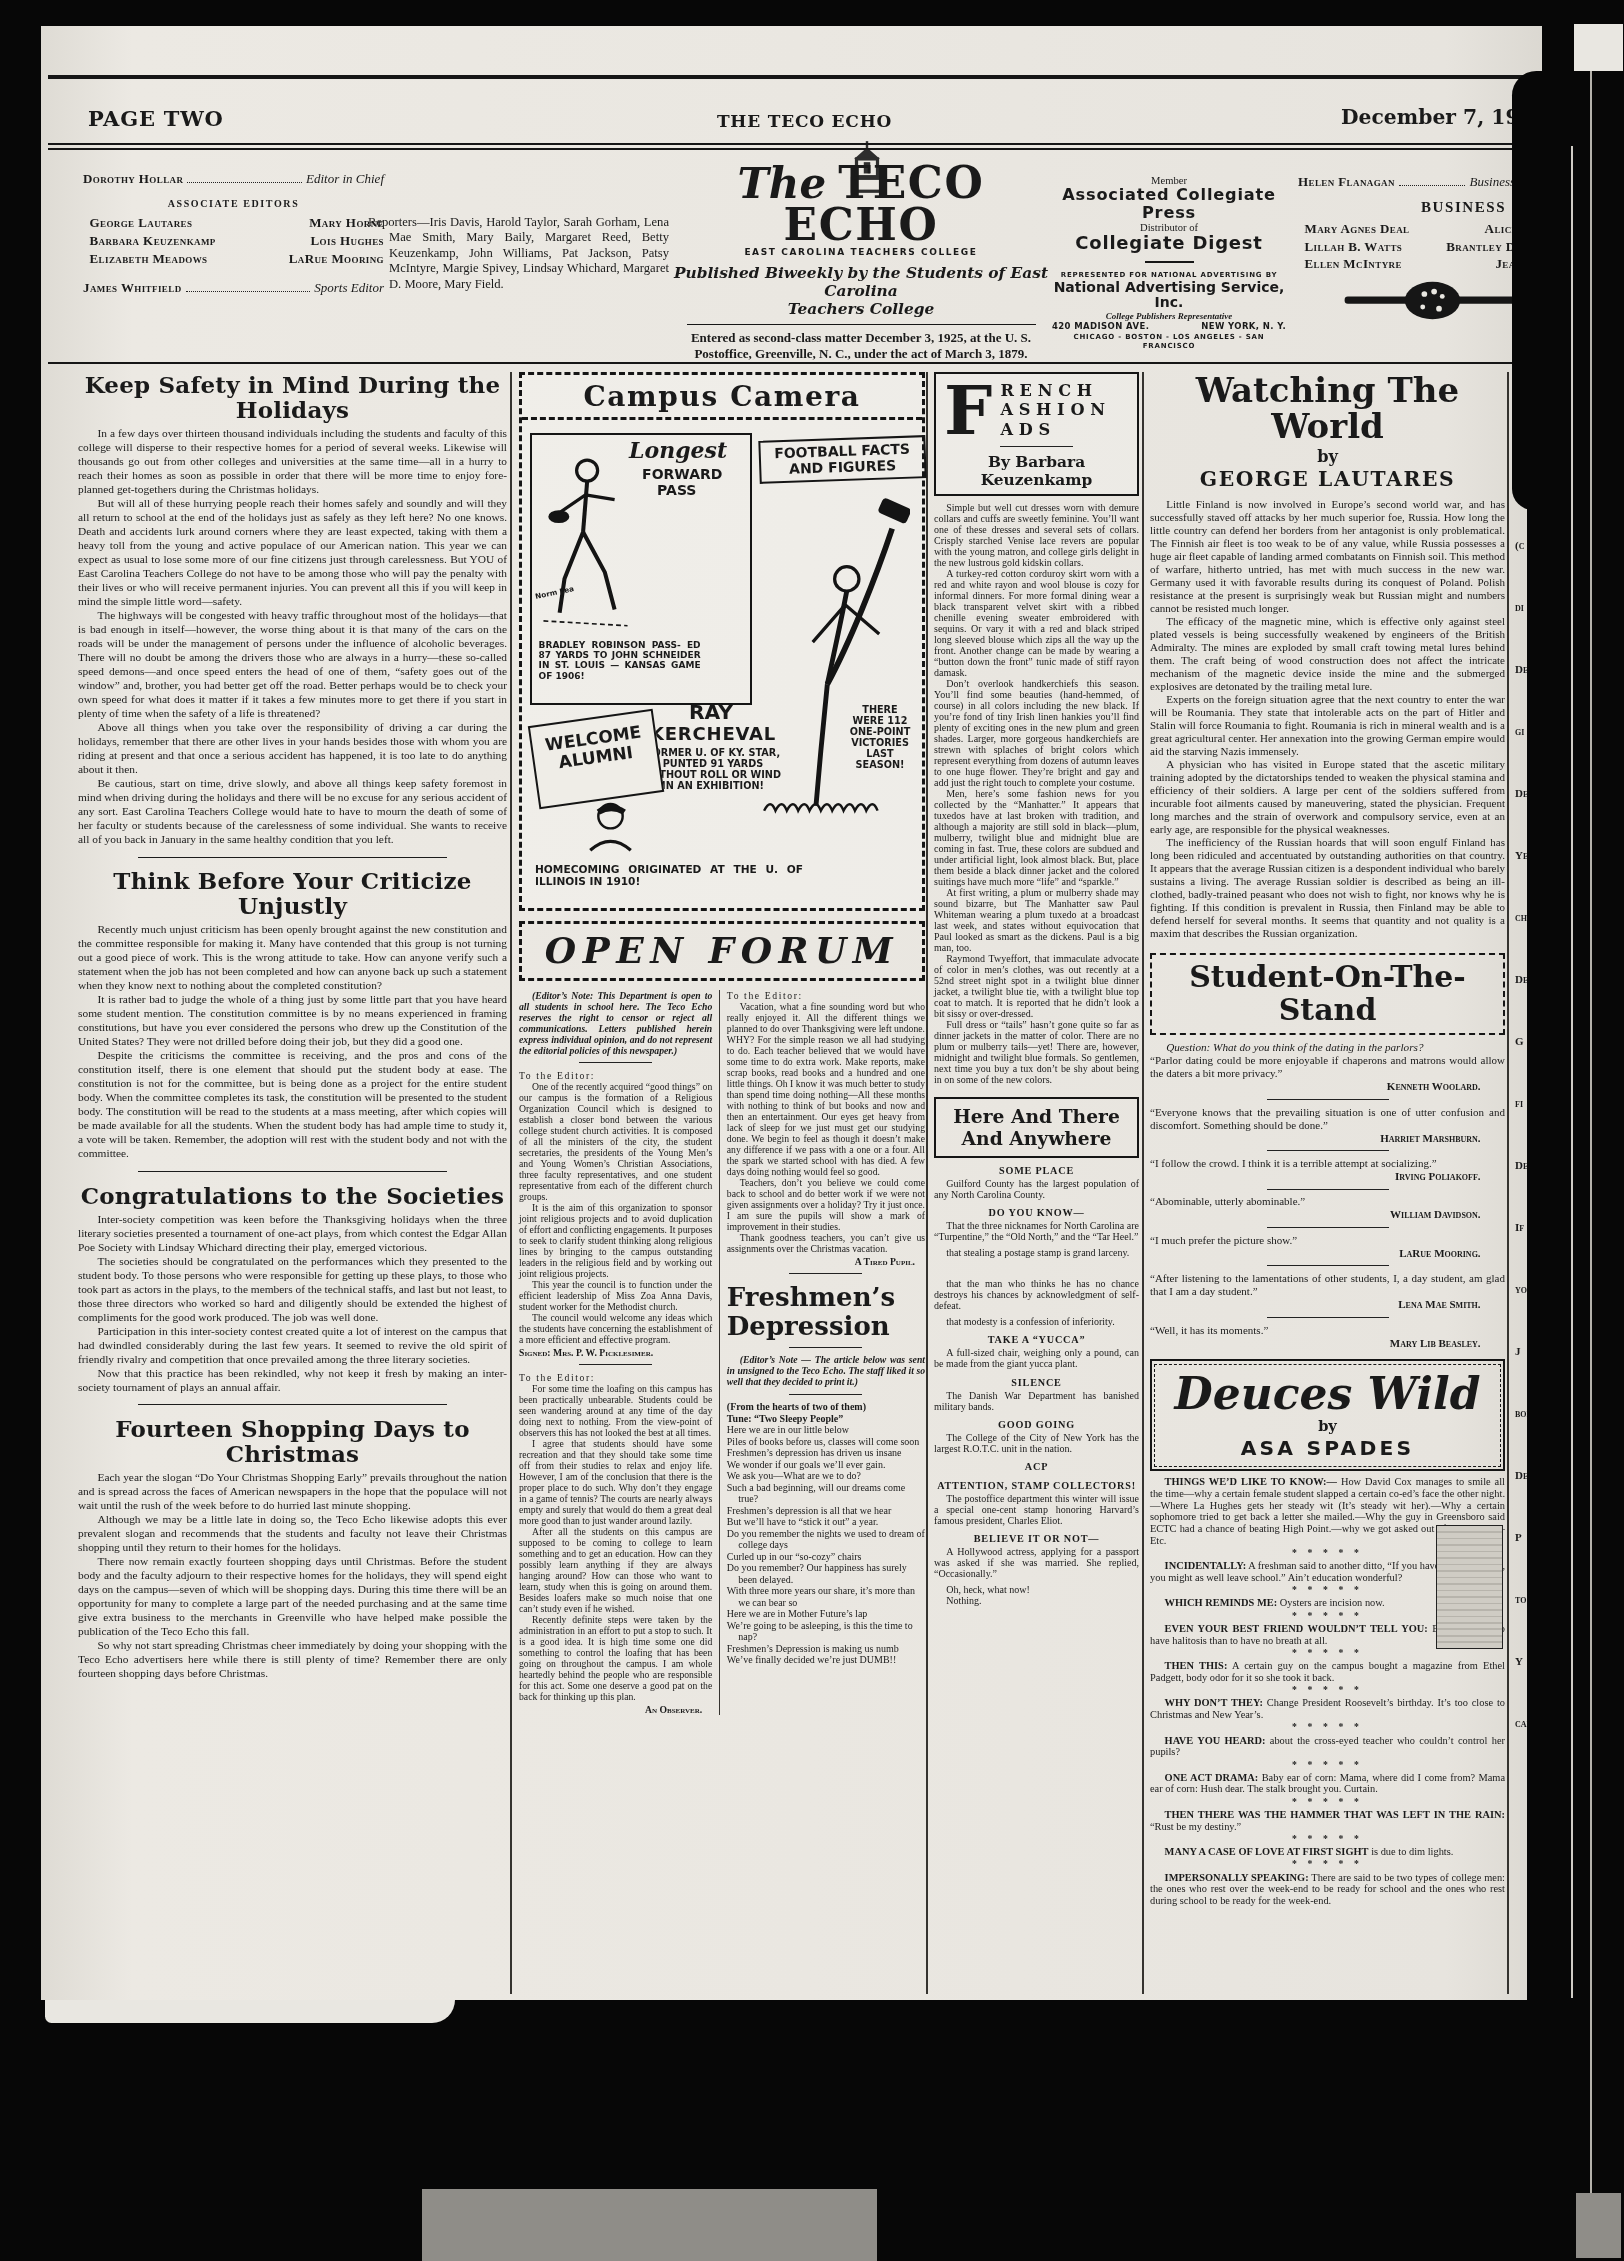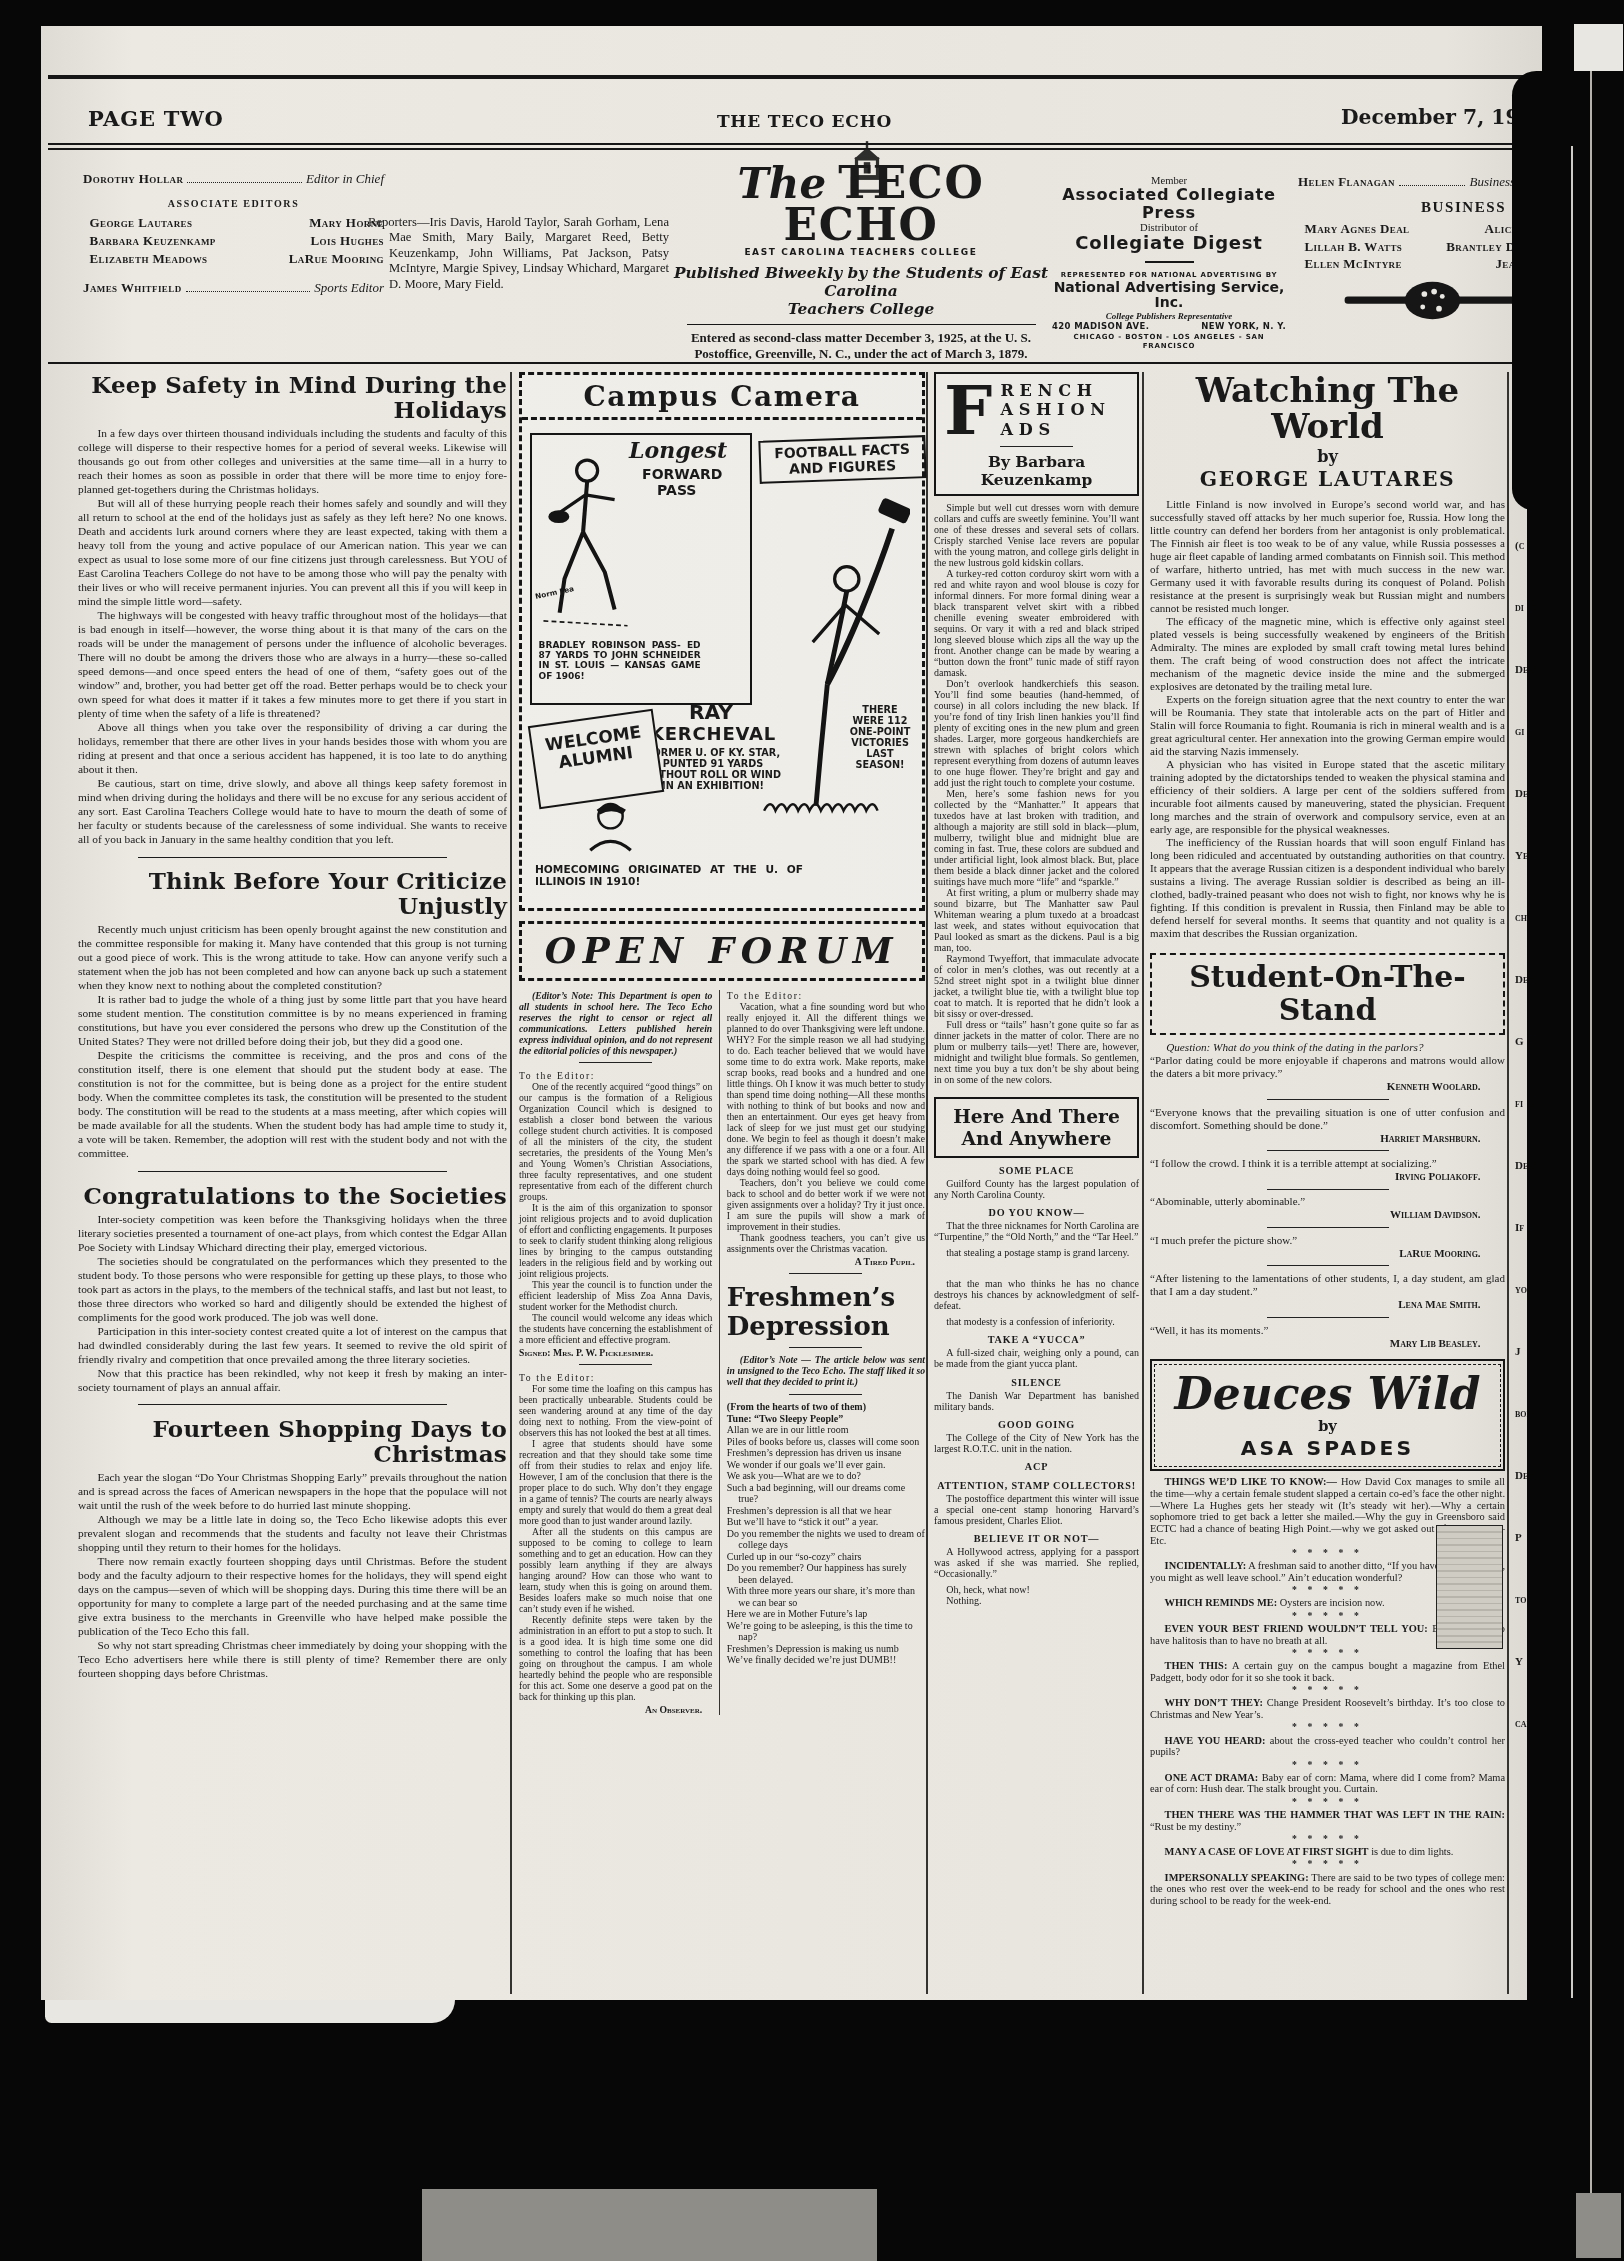--- a/index.html
+++ b/index.html
@@ -41,21 +41,21 @@
   .acp-nas{font:bold 14px/15.4px "DejaVu Sans",sans-serif;}
   .acp-subtitle{font:bold italic 9px/10.6px "Liberation Serif",serif;}
   .acp-addr{font:bold 8.5px/11.4px "DejaVu Sans",sans-serif;letter-spacing:0.4px;}
   .m-biz{position:absolute;left:1257px;top:146px;width:268px;font-size:13px;}
   .biz-head{text-align:right;font-weight:bold;letter-spacing:1.6px;font-size:15px;margin:9.7px 0 4.9px;}
   .ornament{margin:8.1px auto 0;display:block;}
   
   .col{position:absolute;top:346px;text-align:justify;}
   .col1{left:37px;width:429px;font-size:11.4px;line-height:14px;}
   .col1 p{margin:0;text-indent:19.5px;}
-  .edhead{font:bold 23px/25px "DejaVu Serif",serif;margin:0 0 4.1px;text-align:right;letter-spacing:0.2px;}
+  .edhead{font:bold 23px/25px "DejaVu Serif",serif;margin:0 0 4.1px;text-align:center;letter-spacing:0.2px;}
   .artsep{width:72%;border-top:1.6px solid #1c1c1c;margin:10.6px auto;}
   
   .col2{left:478px;width:406px;}
   .camera-box{border:3.2px dashed #151515;height:533px;position:relative;background:rgba(255,255,255,.25);}
   .camera-title{font:bold 28px/31px "DejaVu Serif",serif;text-align:center;letter-spacing:1.6px;
      border-bottom:3.2px dashed #151515;padding:5.7px 0 4.9px;}
   .cart{position:relative;height:487px;font-family:"DejaVu Sans",sans-serif;}
   .cart .lbl{position:absolute;font-weight:bold;line-height:1.15;}
   .panel{position:absolute;left:8.1px;top:13px;width:218px;height:268px;border:2.4px solid #151515;}
   .sign{position:absolute;left:11.4px;top:297px;width:122px;height:70px;border:2.4px solid #151515;
@@ -348,21 +348,21 @@
         <p class="sig">A Tired Pupil.</p>
         <div class="srule"></div>
         <h3 class="fd-head">Freshmen’s</h3>
         <h3 class="fd-head" style="margin-top:0;">Depression</h3>
         <div class="srule"></div>
         <p class="note">(Editor’s Note — The article below was sent in unsigned to the Teco Echo.  The staff liked it so well that they decided to print it.)</p>
         <div class="srule"></div>
         <div class="song">
           <p class="song-intro">(From the hearts of two of them)</p>
           <p class="song-intro">Tune: “Two Sleepy People”</p>
-          <p>Allan we are in our little room</p>
+          <p>Here we are in our little below</p>
           <p>Piles of books before us, classes will come soon</p>
           <p>Freshmen’s depression has driven us insane</p>
           <p>We wonder if our goals we’ll ever gain.</p>
           <p>We ask you—What are we to do?</p>
           <p>Such a bad beginning, will our dreams come true?</p>
           <p>Freshmen’s depression is all that we hear</p>
           <p>But we’ll have to “stick it out” a year.</p>
           <p>Do you remember the nights we used to dream of college days</p>
           <p>Curled up in our “so-cozy” chairs</p>
           <p>Do you remember? Our happiness has surely been delayed.</p>

